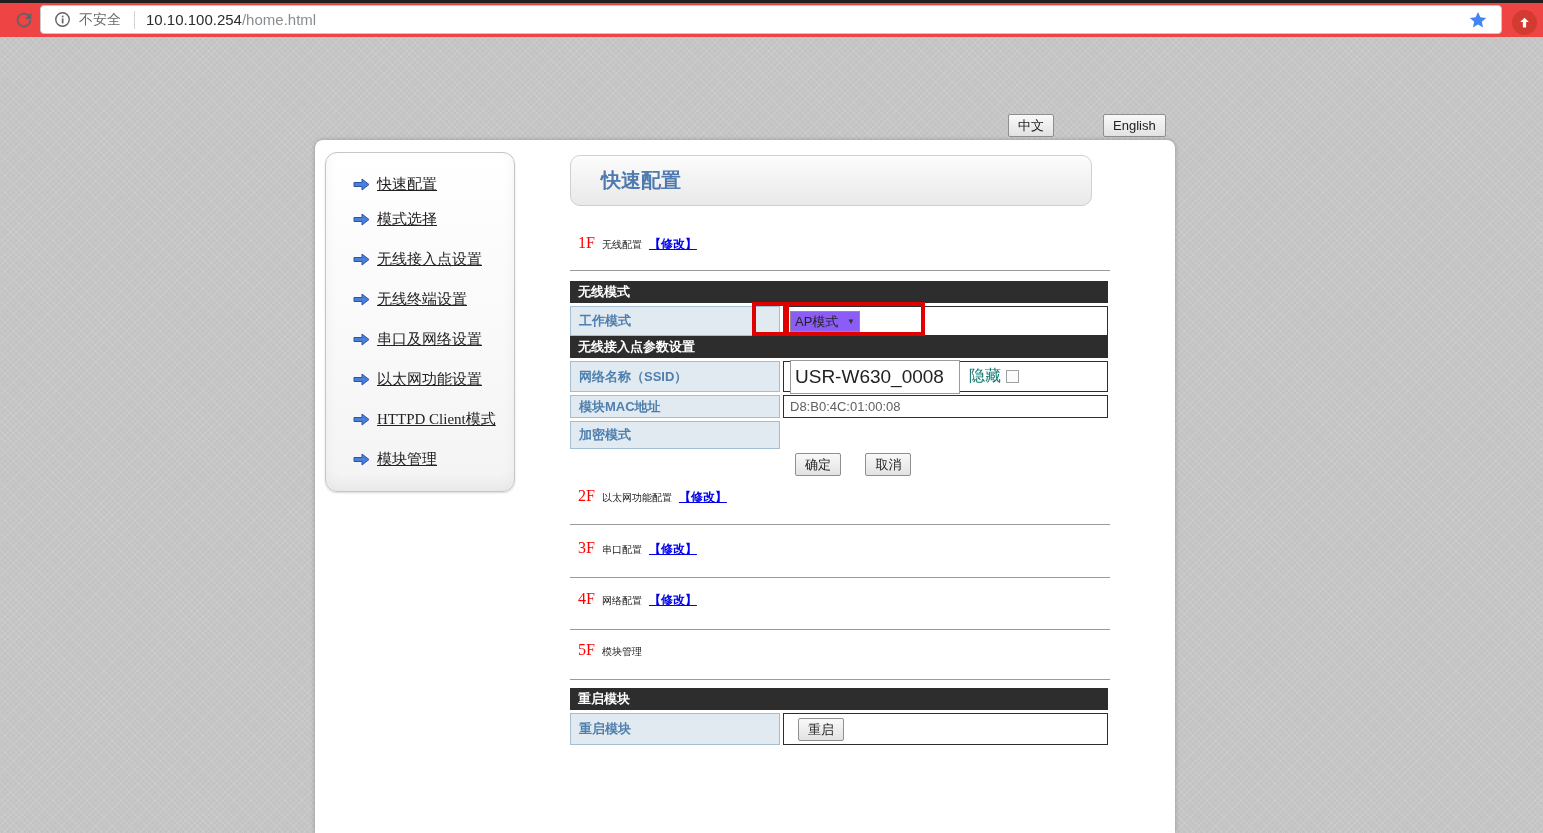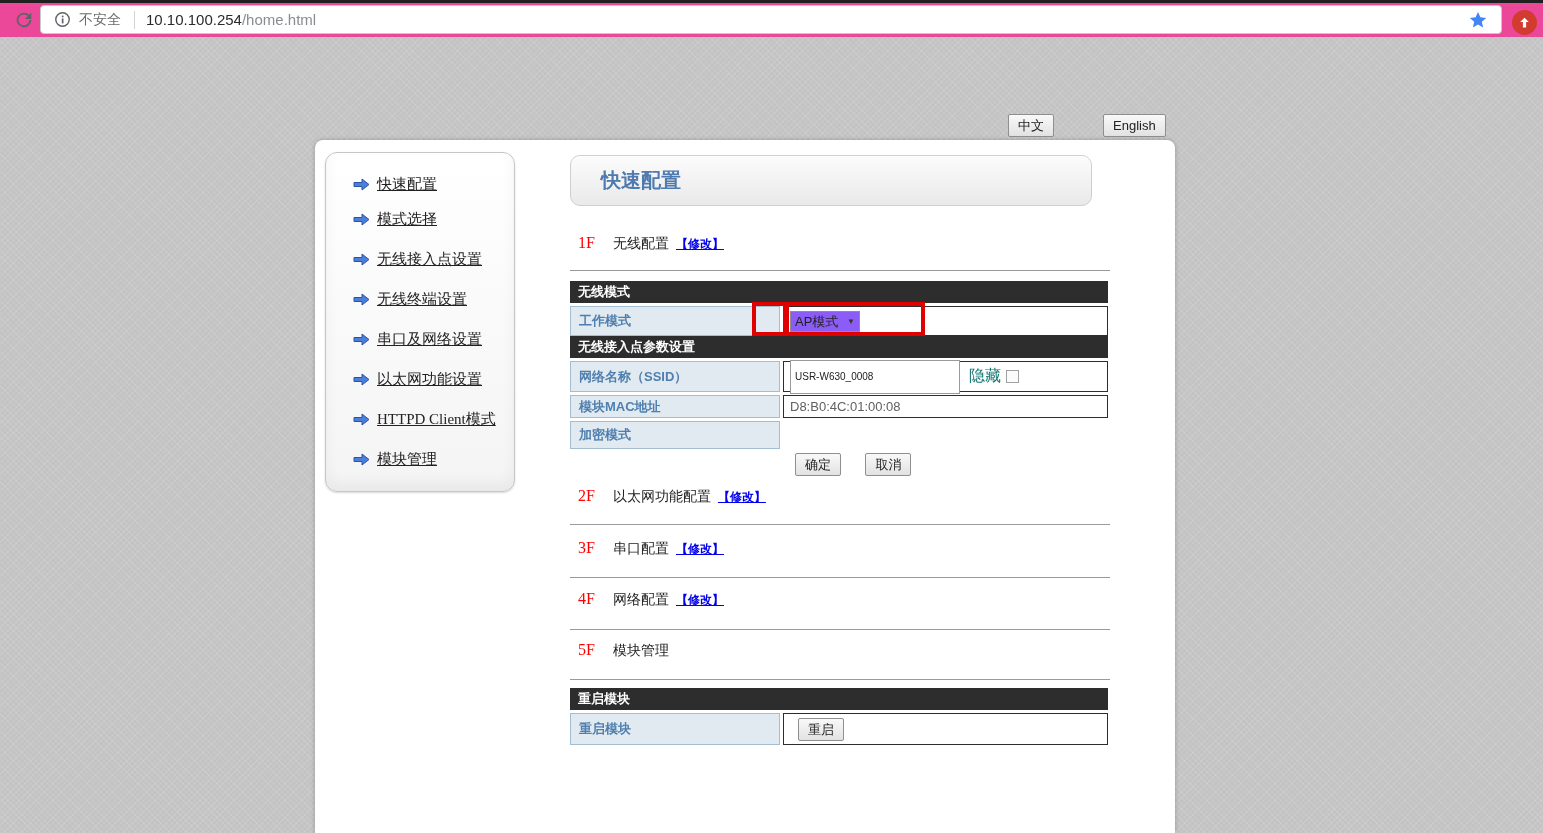--- a/index.html
+++ b/index.html
@@ -2,21 +2,21 @@
 <html><head>
 <meta charset="utf-8">
 <style>
   * { margin:0; padding:0; box-sizing:border-box; }
   html,body { width:1543px; height:833px; }
   body { font-family:"Liberation Sans", sans-serif; overflow:hidden; }
   #screen { position:relative; width:1543px; height:833px; background:#fdfdfd; overflow:hidden; }
 
   
   .topstrip { position:absolute; left:0; top:0; width:1543px; height:3px; background:#202020; }
-  .chrome { position:absolute; left:0; top:3px; width:1543px; height:34px; background:#ec4899; }
+  .chrome { position:absolute; left:0; top:3px; width:1543px; height:34px; background:#ef4444; }
   .reload-btn { position:absolute; left:11px; top:4px; width:26px; height:26px; display:flex; align-items:center; justify-content:center; cursor:pointer; }
   .addrbar { position:absolute; left:40px; top:2px; width:1462px; height:29px; background:#fff; border:1px solid #c9c9c9; border-radius:4px; display:flex; align-items:center; }
   .info-ic { margin-left:13px; }
   .sec-label { margin-left:8px; font-size:14px; color:#6b6b6b; }
   .addr-sep { margin-left:13px; width:1px; height:18px; background:#d4d4d4; }
   .url { margin-left:11px; font-size:15px; white-space:nowrap; }
   .url .host { color:#2b2b2b; }
   .url .path { color:#888d91; }
   .star { margin-left:auto; margin-right:13px; display:flex; }
   .ext-btn { position:absolute; left:1512px; top:7px; width:25px; height:25px; border-radius:50%; background:#d23b2f; display:flex; align-items:center; justify-content:center; cursor:pointer; }
@@ -40,36 +40,36 @@
   .side-item { position:absolute; left:27px; height:22px; display:flex; align-items:center; white-space:nowrap; }
   .side-item .aric { display:flex; margin-right:7px; }
   .side-link { font-family:"Liberation Serif", serif; font-size:15px; color:#222; text-decoration:underline; cursor:pointer; }
 
   
   .panel-title { position:absolute; left:570px; top:155px; width:522px; height:51px; background:linear-gradient(#fcfcfc,#e9e9e9); border:1px solid #cfcfcf; border-radius:10px; box-shadow:inset 0 1px 0 #fff; display:flex; align-items:center; }
   .panel-title span { margin-left:30px; font-size:20px; font-weight:bold; color:#4e7ab0; }
 
   .section { position:absolute; left:578px; white-space:nowrap; }
   .fnum { font-family:"Liberation Serif", serif; font-size:16px; color:#f00; }
-  .slabel { font-size:14px; color:#222; margin-left:18px;text-align:center; }
+  .slabel { font-size:10px; color:#222; margin-left:7px;text-align:center; }
   .modify { font-size:12px; font-weight:bold; color:#0000ee; text-decoration:underline; cursor:pointer; margin-left:7px; }
   .rule { position:absolute; left:570px; width:540px; border-top:1px solid #9a9a9a; }
 
   
   .tbl { position:absolute; left:570px; width:538px; }
   .tbl-header { height:22px; background:#2d2d2d; color:#fff; font-weight:bold; font-size:13px; line-height:22px; padding-left:8px; }
   .tbl-row { display:flex; margin-top:3px; }
   .cell-label { width:210px; background:#e1eaf1; border:1px solid #a3bed2; color:#4f7fae; font-weight:bold; font-size:13px; display:flex; align-items:center; padding-left:8px; }
   .cell-value { flex:1; margin-left:3px; background:#fff; border:1px solid #2d2d2d; display:flex; align-items:center; padding:3px 6px; font-size:13px; color:#606060; }
 
   .sel-wrap { position:relative; display:inline-block; }
   select.sel { appearance:none; -webkit-appearance:none; border:1px solid #8f8f8f; background:#8b5cf6; font-size:13px; color:#222; padding:1px 18px 1px 4px; height:21px; border-radius:0; }
   .sel-wrap::after { content:"▼"; position:absolute; right:5px; top:50%; transform:translateY(-50%); font-size:8px; color:#333; pointer-events:none; }
 
-  .txt-input { width:170px; height:15px; border:1px solid #9a9a9a; font-size:10px; color:#222; padding:16px 4px; font-family:"Liberation Sans", sans-serif; }
+  .txt-input { width:170px; height:15px; border:1px solid #9a9a9a; font-size:19px; color:#222; padding:16px 4px; font-family:"Liberation Sans", sans-serif; }
   .hide-lab { margin-left:9px; font-size:16px; color:#0f766e;text-align:center; }
   .chk { appearance:none; -webkit-appearance:none; width:13px; height:13px; border:1px solid #a0a0a0; background:#fbfbfb; margin-left:5px; cursor:pointer; }
 
   .okrow { position:absolute; left:795px; top:453px; }
   .okrow .btn { margin-right:20px; }
 
   
   .red-annot { position:absolute; left:752px; top:302px; width:173px; height:34px; border:4px solid #e00000; z-index:5; pointer-events:none; }
   .red-annot .divider { position:absolute; left:27px; top:0; width:6px; height:100%; background:#e00000; }
 </style>

